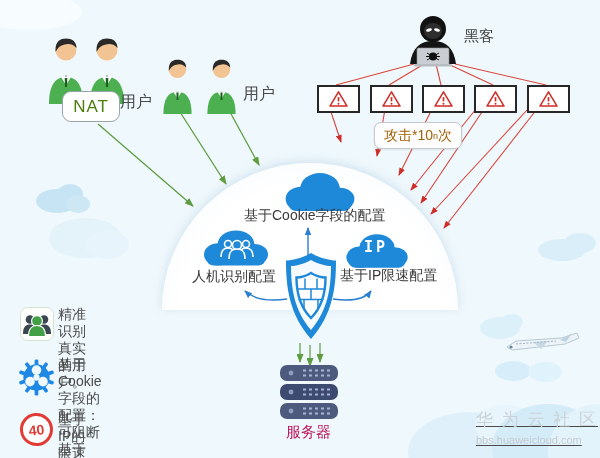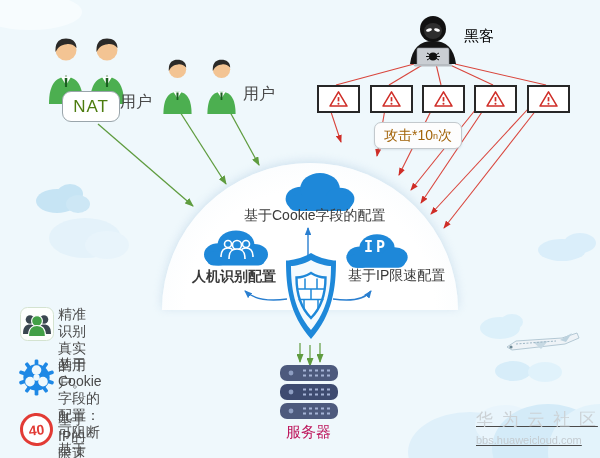--- a/index.html
+++ b/index.html
@@ -22,21 +22,21 @@
   #arrows{z-index:2;left:0;top:0;pointer-events:none;}
   .content{z-index:3;}
   
   .lbl{white-space:nowrap;line-height:1.15;}
   .nat-box{
     width:56px;height:29px;background:#fff;border:1.5px solid #9aa5ab;border-radius:9px;
     display:flex;align-items:center;justify-content:center;
     font-size:17px;letter-spacing:1px;color:#4d7c0f;
   }
   .users-label{font-size:16px;color:#4a4a4a;}
-  .hacker-label{font-size:15px;color:#000000;}
+  .hacker-label{font-size:15px;color:#404040;}
   .warn-box{
     width:39px;height:24px;background:#fff;border:2px solid #272727;
     display:flex;align-items:center;justify-content:center;
   }
   .attack-box{
     height:25px;padding:0 9px;background:#fdfdfd;border:1px solid #c3c9cd;border-radius:7px;
     display:flex;align-items:center;font-size:14px;color:#a16207;box-shadow:0 1px 2px rgba(150,170,185,.25);
   }
   .attack-box sup{font-size:9px;line-height:0;}
   .cloud-label{color:#fff;font-family:"DejaVu Sans Mono","Liberation Mono",monospace;font-weight:bold;}
@@ -261,32 +261,32 @@
   <svg class="abs content" style="left:217px;top:233px;" width="40" height="30" viewBox="0 0 40 30">
     <g stroke="#ffffff" stroke-width="1.6" fill="none">
       <circle cx="11" cy="11" r="3.5"></circle>
         <path d="M4,24 C4,17 7,15 11,15 C15,15 18,17 18,24"></path>
       <circle cx="29" cy="11" r="3.5"></circle>
         <path d="M22,24 C22,17 25,15 29,15 C33,15 36,17 36,24"></path>
       <circle cx="20" cy="12" r="4.5" fill="#1e88d9"></circle>
         <path d="M12,26 C12,18 15,16 20,16 C25,16 28,18 28,26" fill="#1e88d9"></path>
     </g>
   </svg>
-  <div class="abs content lbl cfg" style="left:192px;top:268px;font-weight:bold;">人机识别配置</div>
+  <div class="abs content lbl cfg" style="left:192px;top:268px;">人机识别配置</div>
 
   <svg class="abs content" style="left:338px;top:228px;" width="78" height="46" viewBox="0 0 100 60">
     <g fill="#1e88d9">
       <ellipse cx="28" cy="38" rx="18" ry="14"></ellipse>
         <ellipse cx="50" cy="26" rx="23" ry="18"></ellipse>
       <ellipse cx="73" cy="38" rx="17" ry="13"></ellipse>
         <rect x="13" y="34" width="74" height="18" rx="9"></rect>
     </g>
   </svg>
   <div class="abs content lbl cloud-label" style="left:364px;top:239px;font-size:15px;letter-spacing:3px;">IP</div>
-  <div class="abs content lbl cfg" style="left:348px;top:267px;text-align:center;">基于IP限速配置</div>
+  <div class="abs content lbl cfg" style="left:340px;top:267px;text-align:center;">基于IP限速配置</div>
 
   <svg class="abs content" style="left:283px;top:251px;" width="56" height="90" viewBox="0 0 56 90">
     <path d="M28,2 C36,7 47,9.5 53,9.5 C53,36 50,63 28,88 C6,63 3,36 3,9.5 C9,9.5 20,7 28,2 Z" fill="#1e88d9"></path>
     <path d="M28,9 C35,13 44,15 48,15 C48,36 45,59 28,79 C11,59 8,36 8,15 C12,15 21,13 28,9 Z" fill="#f4fafe"></path>
     <path d="M28,22 C33,25 39.5,26.5 42.5,26.5 C42.5,41 40,55 28,67 C16,55 13.5,41 13.5,26.5 C16.5,26.5 23,25 28,22 Z" fill="#ffffff" stroke="#1e88d9" stroke-width="2.4"></path>
     <g stroke="#1e88d9" stroke-width="1.5">
       <line x1="15" y1="38" x2="41" y2="38"></line>
       <line x1="15.5" y1="48.5" x2="40.5" y2="48.5"></line>
       <line x1="22" y1="27.5" x2="22" y2="38"></line>
       <line x1="34" y1="27.5" x2="34" y2="38"></line>

